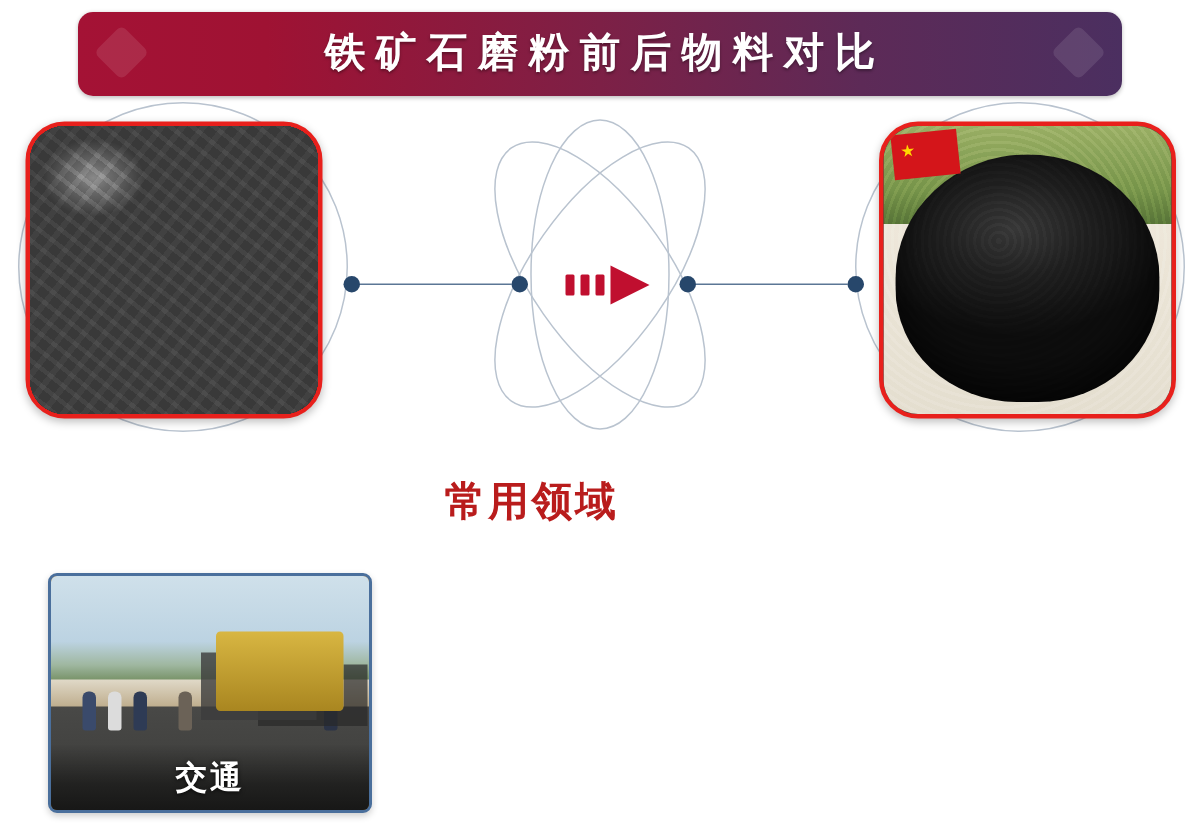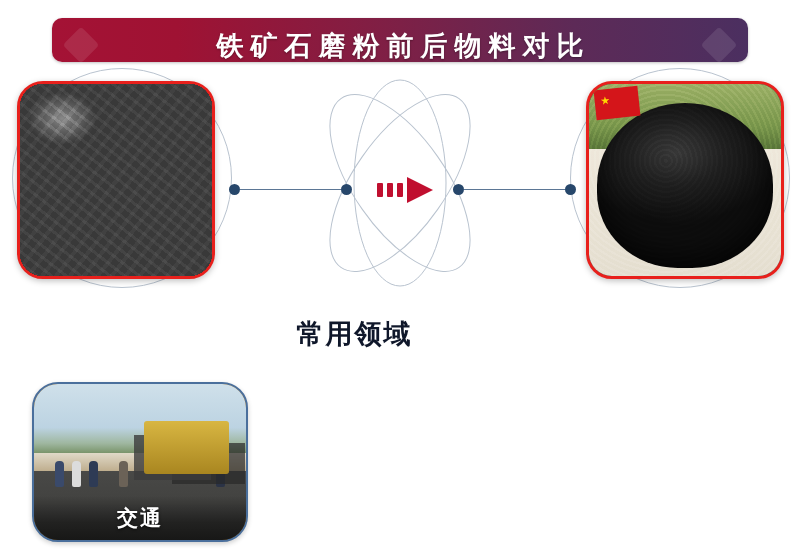--- a/index.html
+++ b/index.html
@@ -12,23 +12,23 @@
     height: 551px;
     position: relative;
     overflow: hidden;
     font-family: "DejaVu Sans", "Liberation Sans", sans-serif;
   }
 
   
   .title-banner {
     position: absolute;
     left: 52px;
-    top: 18px;
+    top: 8px;
     width: 696px;
-    height: 44px;
+    height: 56px;
     border-radius: 10px;
     background: linear-gradient(90deg, #a41235 0%, #9f1233 18%, #7d2046 50%, #5d2a57 75%, #4b2f60 100%);
     box-shadow: 0 1px 3px rgba(0,0,0,0.25);
     text-decoration: underline;
   }
   .title-banner::before,
   .title-banner::after {
     content: "";
     position: absolute;
     top: 14px;
@@ -230,38 +230,38 @@
 
   
   .section-heading {
     position: absolute;
     left: 0;
     top: 316px;
     width: 709px;
     text-align: center;
     font-size: 27px;
     font-weight: bold;
-    color: #0f172a;
+    color: #b91c1c;
     letter-spacing: 2px;
   }
 
   
   .cards {
     position: absolute;
     left: 0;
     top: 382px;
     width: 800px;
     height: 160px;
   }
   .card {
     position: absolute;
     top: 0;
     width: 212px;
     height: 156px;
-    border-radius: 26px;
+    border-radius: 6px;
     border: 2px solid #4a6f9c;
     overflow: hidden;
     box-shadow: 0 2px 5px rgba(0,0,0,0.2);
     background: #a16207;
   }
   .card-1 { left: 32px; }
   .card-2 { left: 294px; }
   .card-3 { left: 556px; }
 
   .card-photo { position: absolute; inset: 0; }

